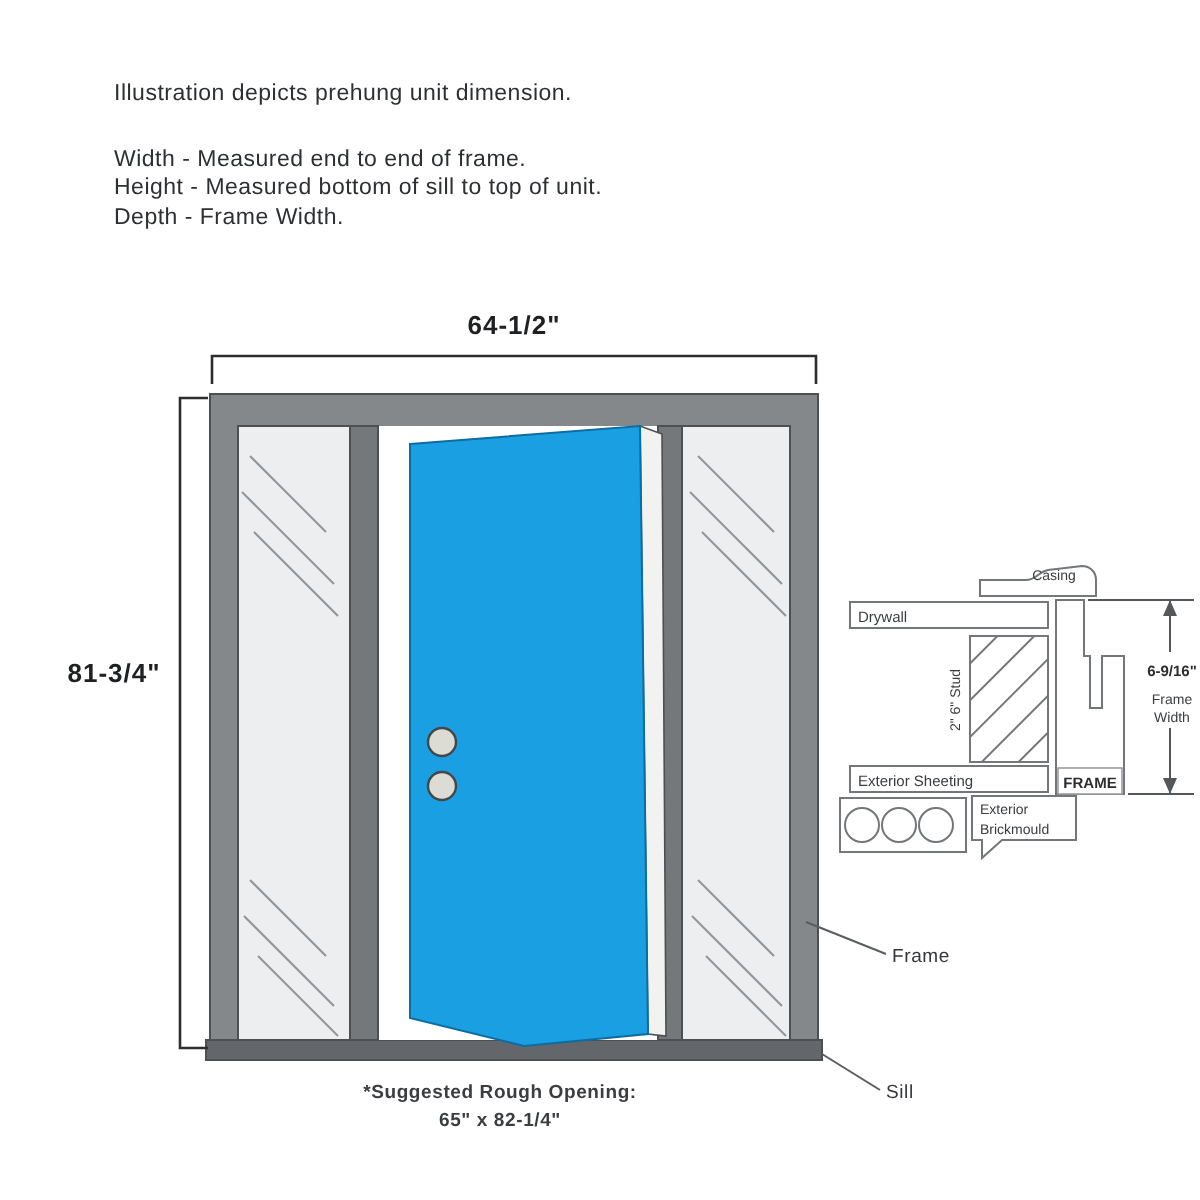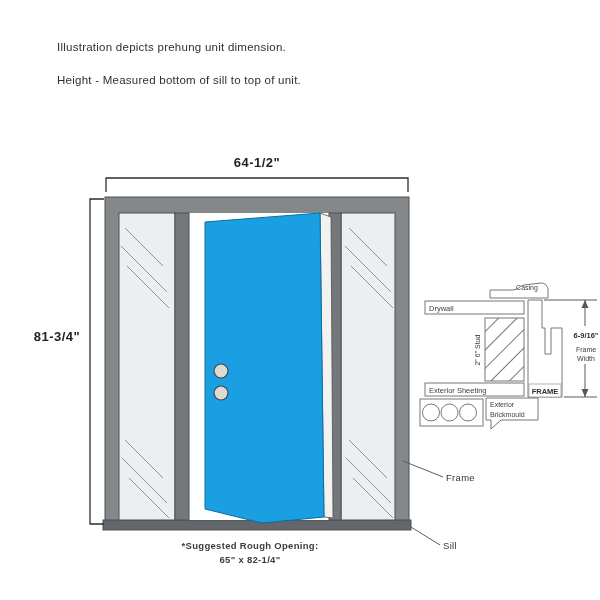--- a/index.html
+++ b/index.html
@@ -32,21 +32,23 @@
   text.csb { font-size:7.5px; font-weight:bold; fill:#2b2d2f; }
   .mid { text-anchor:middle; }
 </style>
 </head>
 <body>
 
 <div class="canvas">
 
   <div class="header-text">
     <p class="intro">Illustration depicts prehung unit dimension.</p>
+    <p>Width - Measured end to end of frame.</p>
     <p>Height - Measured bottom of sill to top of unit.</p>
+    <p>Depth - Frame Width.</p>
   </div>
 
   <svg class="diagram" width="600" height="600" viewBox="0 0 600 600">
 
     <defs>
       <pattern id="hatch" patternUnits="userSpaceOnUse" width="13" height="13" patternTransform="rotate(45)">
         <line x1="6.5" y1="0" x2="6.5" y2="13" stroke="#73777a" stroke-width="1"></line>
       </pattern>
     </defs>
 

